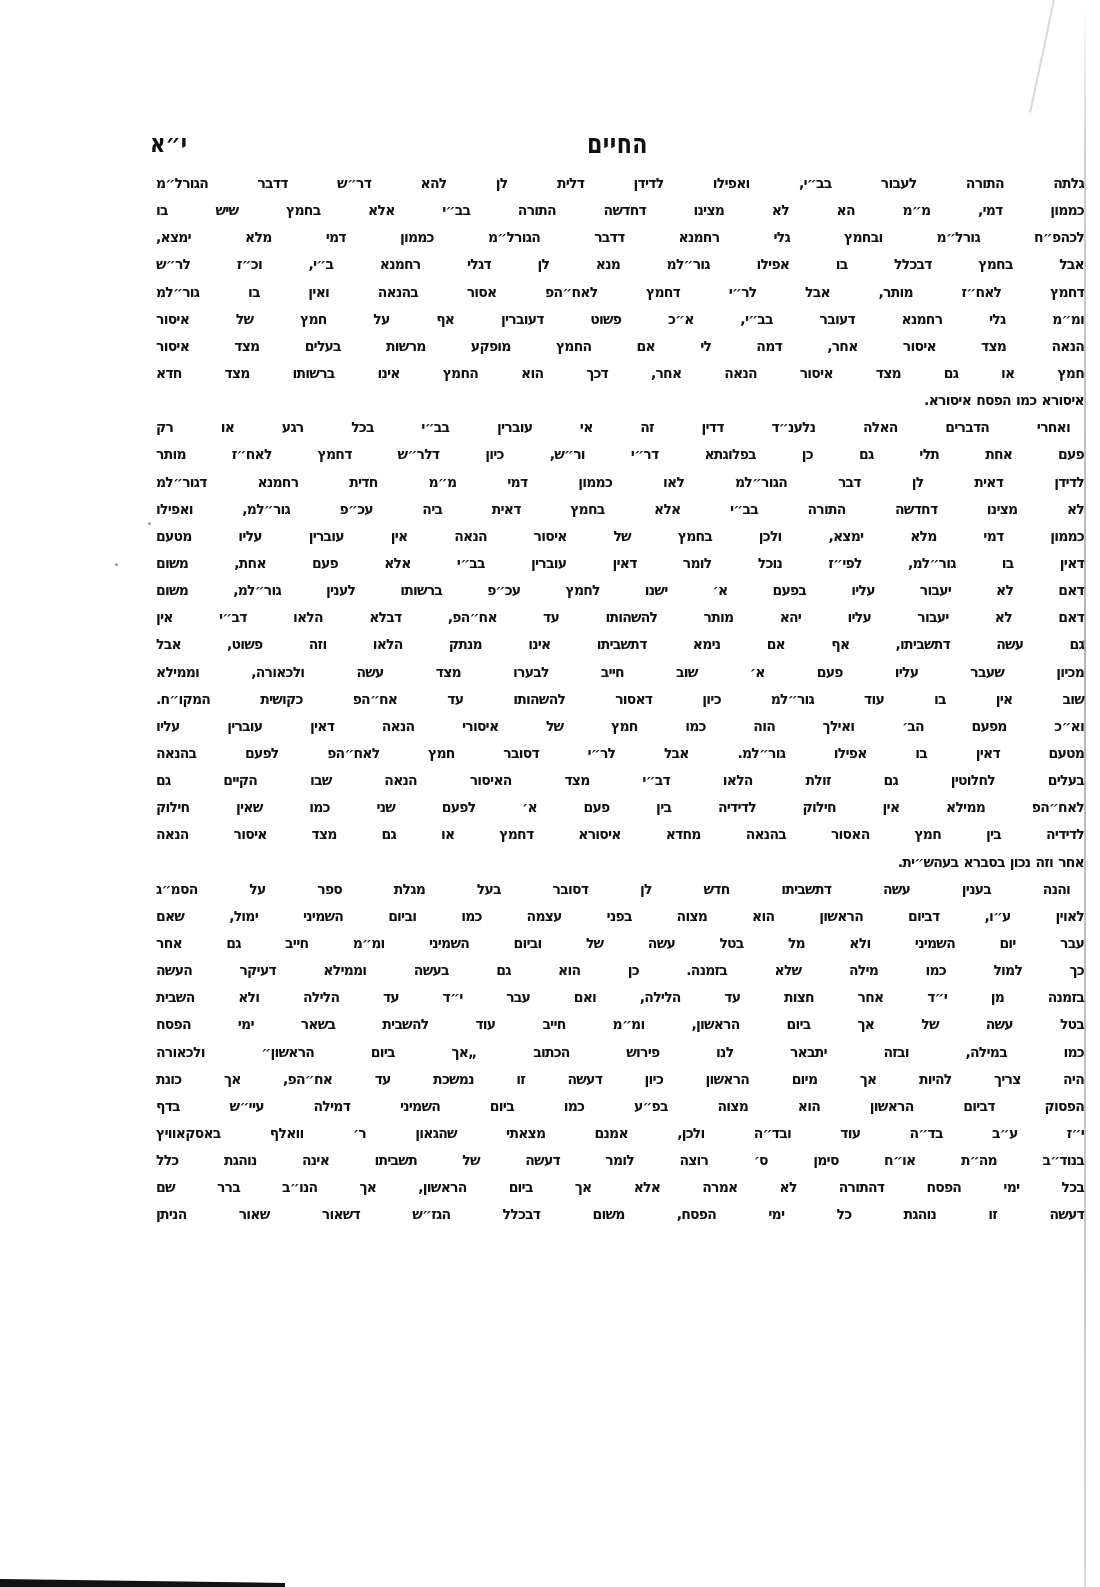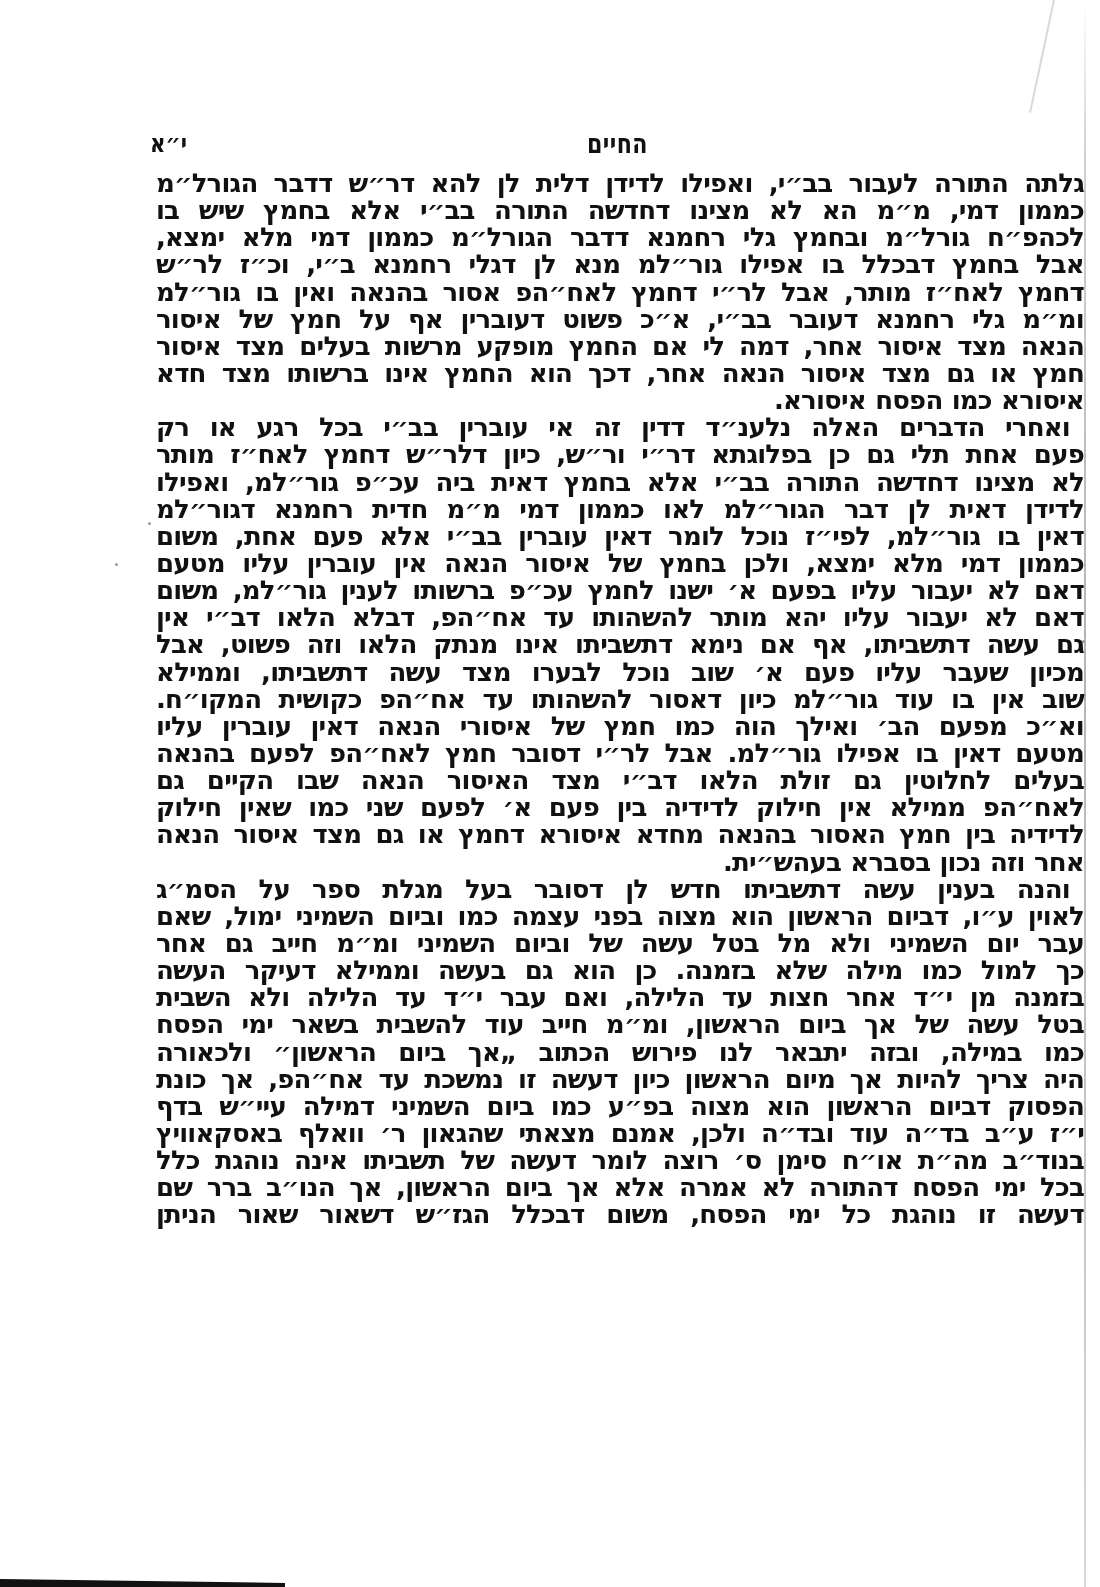--- a/index.html
+++ b/index.html
@@ -50,21 +50,21 @@
       transform-origin: left center;
     }
     .body-text {
       position: absolute;
       top: 170px;
       left: 156px;
       width: 928px;
       direction: rtl;
       text-align: justify;
       text-align-last: right;
-      font-size: 26px;
+      font-size: 14px;
       font-weight: bold;
       line-height: 27.15px;
       font-family: "DejaVu Sans", sans-serif;
     }
     .line {
       display: block;
       height: 27.15px;
       white-space: nowrap;
       overflow: visible;
       text-align: justify;
@@ -138,28 +138,28 @@
       <span class="line">דחמץ לאח״ז מותר, אבל לר״י דחמץ לאח״הפ אסור בהנאה ואין בו גור״למ</span>
       <span class="line">ומ״מ גלי רחמנא דעובר בב״י, א״כ פשוט דעוברין אף על חמץ של איסור</span>
       <span class="line">הנאה מצד איסור אחר, דמה לי אם החמץ מופקע מרשות בעלים מצד איסור</span>
       <span class="line">חמץ או גם מצד איסור הנאה אחר, דכך הוא החמץ אינו ברשותו מצד חדא</span>
       <span class="line last">איסורא כמו הפסח איסורא.</span>
     </div>
 
     <div class="paragraph">
       <span class="line indent">ואחרי הדברים האלה נלענ״ד דדין זה אי עוברין בב״י בכל רגע או רק</span>
       <span class="line">פעם אחת תלי גם כן בפלוגתא דר״י ור״ש, כיון דלר״ש דחמץ לאח״ז מותר</span>
+      <span class="line">לדידן דאית לן דבר הגור״למ לאו כממון דמי מ״מ חדית רחמנא דגור״למ</span>
       <span class="line">לא מצינו דחדשה התורה בב״י אלא בחמץ דאית ביה עכ״פ גור״למ, ואפילו</span>
-      <span class="line">לדידן דאית לן דבר הגור״למ לאו כממון דמי מ״מ חדית רחמנא דגור״למ</span>
+      <span class="line">כממון דמי מלא ימצא, ולכן בחמץ של איסור הנאה אין עוברין עליו מטעם</span>
       <span class="line">דאין בו גור״למ, לפי״ז נוכל לומר דאין עוברין בב״י אלא פעם אחת, משום</span>
-      <span class="line">כממון דמי מלא ימצא, ולכן בחמץ של איסור הנאה אין עוברין עליו מטעם</span>
       <span class="line">דאם לא יעבור עליו בפעם א׳ ישנו לחמץ עכ״פ ברשותו לענין גור״למ, משום</span>
       <span class="line">דאם לא יעבור עליו יהא מותר להשהותו עד אח״הפ, דבלא הלאו דב״י אין</span>
       <span class="line">גם עשה דתשביתו, אף אם נימא דתשביתו אינו מנתק הלאו וזה פשוט, אבל</span>
-      <span class="line">מכיון שעבר עליו פעם א׳ שוב נוכל לבערו מצד עשה דתשביתו,  וממילא</span>
+      <span class="line">מכיון שעבר עליו פעם א׳ שוב חייב לבערו מצד עשה ולכאורה,  וממילא</span>
       <span class="line">שוב אין בו עוד גור״למ כיון דאסור להשהותו עד אח״הפ כקושית המקו״ח.</span>
       <span class="line">וא״כ מפעם הב׳ ואילך הוה כמו חמץ של איסורי הנאה דאין עוברין עליו</span>
       <span class="line">מטעם דאין בו אפילו גור״למ.  אבל לר״י דסובר חמץ לאח״הפ לפעם בהנאה</span>
       <span class="line">בעלים לחלוטין גם זולת הלאו דב״י מצד האיסור הנאה שבו הקיים גם</span>
       <span class="line">לאח״הפ ממילא אין חילוק לדידיה בין פעם א׳ לפעם שני כמו שאין חילוק</span>
       <span class="line">לדידיה בין חמץ האסור בהנאה מחדא איסורא דחמץ או גם מצד איסור הנאה</span>
       <span class="line last">אחר וזה נכון בסברא בעהש״ית.</span>
     </div>
 
     <div class="paragraph">

